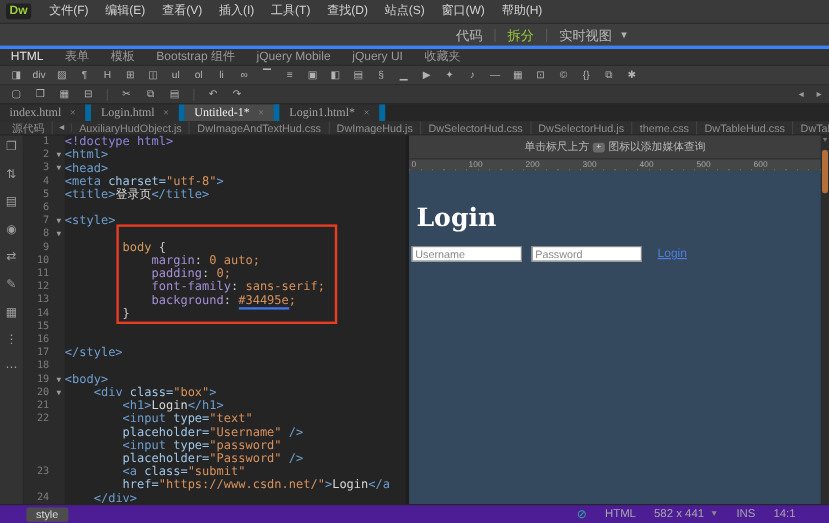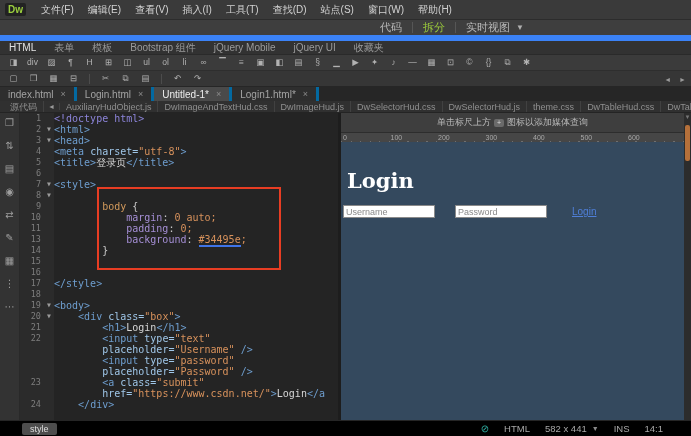--- a/index.html
+++ b/index.html
@@ -10,21 +10,21 @@
     -webkit-font-smoothing:antialiased; user-select:none;
   }
   
   #menubar { position:absolute; top:0; left:0; right:0; height:20px; background:#3a3a3a;
     display:flex; align-items:center; padding-left:5px; border-bottom:1px solid #2c2c2c; }
   #logo { color:#9bcf3e; background:#222; font-weight:bold; font-size:10px;
     padding:1px 3px; border-radius:2px; margin-right:8px; }
   .menu-item { font-size:10px; color:#d2d2d2; padding:0 7px; line-height:20px; cursor:default; }
   
   #viewbar { position:absolute; top:20px; left:0; right:0; height:21px; background:#3e3e3e;
-    border-bottom:6px solid #3b82f6; }
+    border-bottom:3px solid #3b82f6; }
   #vm-group { position:absolute; left:370px; top:0; height:100%; display:flex; align-items:center; }
   .vm-btn { background:none; border:none; font-size:11px; color:#b8b8b8; padding:0 10px;
     font-family:inherit; cursor:pointer; }
   .vm-btn.active { color:#9ccb3b; }
   .vm-sep { width:1px; height:11px; background:#565656; }
   #vm-caret { color:#b0b0b0; font-size:8px; margin-left:-4px; }
   
   #insert-tabs { position:absolute; top:41px; left:0; right:0; height:14px; background:#323232;
     display:flex; align-items:center; padding-left:9px; border-bottom:1px solid #2a2a2a; }
   .insert-tab { font-size:10px; color:#9a9a9a; margin-right:18px; line-height:14px; cursor:pointer; }
@@ -37,21 +37,21 @@
   
   #std-toolbar { position:absolute; top:71px; left:0; right:0; height:16px; background:#363636;
     display:flex; align-items:center; padding-left:6px; gap:5px; border-bottom:1px solid #262626; }
   .tb-divider { width:1px; height:10px; background:#4c4c4c; margin:0 3px; }
   #toolbar-arrows { position:absolute; right:5px; top:0; height:16px; display:flex; align-items:center; gap:8px; }
   .tb-arrow { color:#9a9a9a; font-size:7px; cursor:pointer; }
   
   #doc-tabs { position:absolute; top:87px; left:0; right:0; height:14px; background:#262626;
     display:flex; align-items:stretch; }
   .doc-tab { display:flex; align-items:center; padding:0 8px; font-size:10px; color:#a3a3a3;
-    background:#2e2e2e; border-right:3px solid #0369a1; cursor:pointer; }
+    background:#2e2e2e; border-right:5px solid #0369a1; cursor:pointer;font-family:Liberation Serif, serif; }
   .doc-tab.active { background:#4a4a4a; color:#ededed; }
   .tab-close { margin-left:7px; color:#8a8a8a; font-size:9px; }
   
   #related-bar { position:absolute; top:101px; left:0; right:0; height:12px; background:#303030;
     display:flex; align-items:center; font-size:9px; color:#8f8f8f; padding:0 4px;
     border-bottom:1px solid #242424; white-space:nowrap; overflow:hidden; }
   .rf-item { padding:0 6px; border-right:1px solid #414141; line-height:12px; cursor:pointer; }
   .rf-arrow { color:#9a9a9a; font-size:7px; padding:0 4px; border-right:1px solid #414141; cursor:pointer; }
   
   #left-rail { position:absolute; left:0; top:113px; width:20px; height:307px; background:#333;
@@ -89,33 +89,33 @@
     display:flex; align-items:center; justify-content:center; gap:3px; border-bottom:1px solid #2d2d2d; }
   #mq-icon { display:inline-block; width:10px; height:8px; background:#6a6a6a; border-radius:2px;
     color:#ddd; font-size:7px; line-height:8px; text-align:center; cursor:pointer; }
   #ruler { position:relative; height:13px; background:#464646; border-bottom:1px solid #2c2c2c; }
   #ruler::after { content:""; position:absolute; left:0; right:0; bottom:0; height:4px;
     background:repeating-linear-gradient(to right, rgba(255,255,255,.22) 0 1px, transparent 1px 9.5px); }
   .ruler-num { position:absolute; top:1px; font-size:7px; color:#a8a8a8; }
   #live-page { position:absolute; left:0; right:0; top:29px; bottom:0; }
   #live-heading { margin:26px 0 0 6px; font-family:"DejaVu Serif", serif; font-weight:bold;
     font-size:21px; color:#ffffff; }
-  #live-form { display:flex; align-items:center; margin:12px 0 0 2px; gap:20px; }
+  #live-form { display:flex; align-items:center; margin:12px 0 0 2px; gap:8px; }
   .live-input { width:92px; height:13px; font-size:9px; font-family:"Liberation Sans",sans-serif;
     border:1px solid #8a8a8a; background:#fff; color:#333; padding:0 2px; }
   .live-input::placeholder { color:#8a8a8a; }
   #live-link { font-size:10px; color:#4f7fd9; text-decoration:underline; margin-left:5px; cursor:pointer; }
   
   #right-scrollbar { position:absolute; right:0; top:113px; width:7px; height:307px; background:#2c2c2c; }
   #scroll-handle { position:absolute; left:1px; right:1px; top:12px; height:36px;
     background:#b5703a; border-radius:2px; cursor:grab; }
   #scroll-top-arrow { position:absolute; top:1px; left:0; right:0; text-align:center;
     color:#777; font-size:6px; }
   
-  #statusbar { position:absolute; bottom:0; left:0; right:0; height:16px; background:#000000;
+  #statusbar { position:absolute; bottom:0; left:0; right:0; height:16px; background:#4c1d95;
     border-top:1px solid #252525; display:flex; align-items:center; font-size:9.5px; color:#a8a8a8; }
   #tag-selector { margin-left:22px; background:#4d4d4d; color:#dddddd; font-size:9px;
     padding:0 8px; height:12px; line-height:12px; border-radius:2px; cursor:pointer; }
   #status-right { position:absolute; right:28px; display:flex; align-items:center; gap:15px; }
   #lint-icon { color:#2ea89c; font-size:10px; }
   .status-caret { font-size:7px; color:#8a8a8a; margin-left:-10px; }
 </style>
 </head>
 <body>
 
@@ -288,20 +288,25 @@
           <span class="gutter">10</span>
           <span class="fold"></span>
           <span class="code-text"><span class="sg-plain">            </span><span class="sg-prop">margin</span><span class="sg-brace">: </span><span class="sg-val">0 auto;</span></span>
         </div>
         <div class="code-row">
           <span class="gutter">11</span>
           <span class="fold"></span>
           <span class="code-text"><span class="sg-plain">            </span><span class="sg-prop">padding</span><span class="sg-brace">: </span><span class="sg-val">0;</span></span>
         </div>
         <div class="code-row">
+          <span class="gutter">12</span>
+          <span class="fold"></span>
+          <span class="code-text"><span class="sg-plain">            </span><span class="sg-prop">font-family</span><span class="sg-brace">: </span><span class="sg-val">sans-serif;</span></span>
+        </div>
+        <div class="code-row">
           <span class="gutter">13</span>
           <span class="fold"></span>
           <span class="code-text"><span class="sg-plain">            </span><span class="sg-prop">background</span><span class="sg-brace">: </span><span class="sg-colorval">#34495e</span><span class="sg-val">;</span></span>
         </div>
         <div class="code-row">
           <span class="gutter">14</span>
           <span class="fold"></span>
           <span class="code-text"><span class="sg-brace">        }</span></span>
         </div>
         <div class="code-row">

